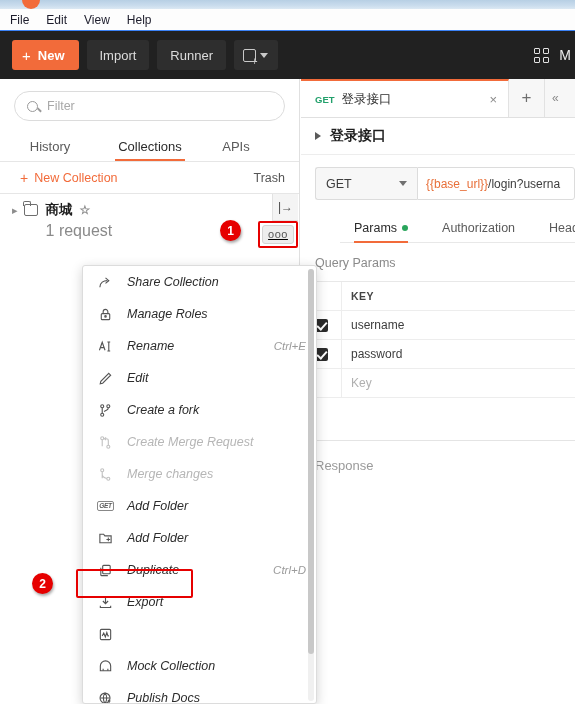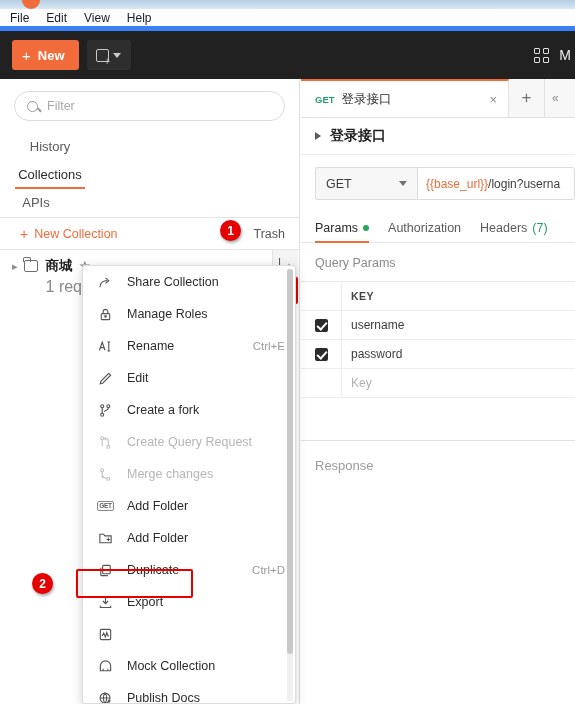--- a/index.html
+++ b/index.html
@@ -17,21 +17,21 @@
     background: linear-gradient(180deg, #b7cfe4 0%, #c9dced 60%, #dbe8f3 100%);
   }
   .desktop-logo {
     position: absolute; left: 22px; top: -9px; width: 18px; height: 18px;
     border-radius: 50%; background: #f26b3a;
   }
 
   
   .menubar {
     position: absolute; left: 0; top: 9px; width: 575px; height: 22px;
-    background: #fdfdfd; border-bottom: 5px solid #3b82f6;
+    background: #fdfdfd; border-bottom: 1px solid #3b82f6;
     display: flex; align-items: center; padding-left: 10px; gap: 17px;
   }
   .menubar .mi { font-size: 12px; color: #1c1c2b; line-height: 1; cursor: default; }
 
   
   .toolbar {
     position: absolute; left: 0; top: 31px; width: 575px; height: 48px;
     background: #212121; display: flex; align-items: center; padding-left: 12px; gap: 8px;
   }
   .btn-new {
@@ -66,21 +66,21 @@
   }
   .filter-wrap { padding: 12px 14px 8px 14px; }
   .filter-box {
     height: 30px; border: 1px solid #dcdcdc; border-radius: 16px;
     display: flex; align-items: center; padding: 0 12px; gap: 9px; background: #fff;
   }
   .mag { width: 11px; height: 11px; border: 1.5px solid #9a9a9a; border-radius: 50%; position: relative; flex: none; }
   .mag::after { content: ""; position: absolute; width: 5px; height: 1.5px; background: #9a9a9a; transform: rotate(45deg); right: -5px; bottom: 0px; }
   .filter-ph { font-size: 12.5px; color: #a8a8a8; }
 
-  .tabs-row { display: flex; padding: 4px 0 0 0; flex-direction: column; }
+  .tabs-row { display: flex; padding: 4px 0 0 0; }
   .sb-tab {
     font-size: 13px; color: #5a5a5a; padding: 6px 0 7px 0; cursor: pointer;
     position: relative; text-align: center;
   }
   .sb-tab.t1 { width: 100px; }
   .sb-tab.t2 { width: 100px; }
   .sb-tab.t3 { width: 72px; }
   .sb-tab.active { color: #2b2b2b; }
   .sb-tab.active::after {
     content: ""; position: absolute; left: 15px; right: 15px; bottom: 0; height: 2.5px; background: #f26b3a;
@@ -129,23 +129,23 @@
     position: absolute; width: 21px; height: 21px; border-radius: 50%;
     background: #e60000; color: #fff; font-size: 12px; font-weight: bold;
     display: flex; align-items: center; justify-content: center;
     box-shadow: 1px 2px 3px rgba(0,0,0,0.35); z-index: 40;
   }
   #badge-1 { left: 220px; top: 220px; }
   #badge-2 { left: 32px; top: 573px; }
 
   
   .ctxmenu {
-    position: absolute; left: 82px; top: 265px; width: 214px; height: 439px;
+    position: absolute; left: 82px; top: 265px; width: 235px; height: 439px;
     background: #ffffff; border: 1px solid #dcdcdc; border-radius: 3px;
-    box-shadow: 0 3px 12px rgba(0,0,0,0.18); z-index: 30; overflow: hidden;
+    box-shadow: 0 3px 12px rgba(0,0,0,0.18); z-index: 30; overflow: hidden; font-style: italic;
   }
   .ctx-item {
     height: 32px; display: flex; align-items: center; padding: 0 10px 0 14px;
     font-size: 12.5px; color: #2c2c2c; cursor: pointer; gap: 13px;
   }
   .ctx-item.disabled { color: #b6b6b6; cursor: default; }
   .ctx-ic { width: 17px; height: 17px; display: flex; align-items: center; justify-content: center; flex: none; color: #555; }
   .ctx-item.disabled .ctx-ic { color: #c2c2c2; }
   .ctx-ic svg { display: block; }
   .ctx-label { flex: 1; white-space: nowrap; }
@@ -197,21 +197,21 @@
   }
   .meth-sel .t { font-size: 12.5px; color: #3d3d3d; flex: 1; }
   .caret-g { width: 0; height: 0; border-left: 4px solid transparent; border-right: 4px solid transparent; border-top: 5px solid #707070; }
   .urlinput {
     flex: 1; height: 33px; border: 1px solid #dcdcdc; border-radius: 0 3px 3px 0;
     background: #fff; display: flex; align-items: center; padding: 0 8px;
     font-size: 12px; white-space: nowrap; overflow: hidden; color: #3d3d3d; cursor: text;
   }
   .var { color: #e8703a; }
 
-  .rtabs { display: flex; align-items: flex-end; height: 32px; margin-top: 11px; padding-left: 14px; border-bottom: 1px solid #e8e8e8; gap: 19px; }
+  .rtabs { display: flex; align-items: flex-end; height: 32px; margin-top: 11px; padding-left: 14px; border-bottom: 1px solid #e8e8e8; gap: 34px; margin-left: 39px; }
   .rtab { font-size: 12.5px; color: #5a5a5a; padding-bottom: 7px; position: relative; cursor: pointer; display: flex; align-items: center; gap: 5px; white-space: nowrap; }
   .rtab.active { color: #2b2b2b; }
   .rtab.active::after { content: ""; position: absolute; left: 0; right: 0; bottom: -1px; height: 2.5px; background: #f26b3a; }
   .dot-g { width: 6px; height: 6px; border-radius: 50%; background: #2aa55c; }
   .cnt { color: #22a06b; }
 
   .qp-title { font-size: 12.5px; color: #8a8a8a; padding: 13px 0 11px 14px; }
   .tbl { border-top: 1px solid #e8e8e8; }
   .trow { display: flex; height: 29px; border-bottom: 1px solid #ededed; }
   .tcell-chk { width: 41px; border-right: 1px solid #ededed; display: flex; align-items: center; justify-content: center; }
@@ -240,20 +240,26 @@
     <span class="mi">Edit</span>
     <span class="mi">View</span>
     <span class="mi">Help</span>
   </div>
 
   <div class="toolbar">
     <div class="btn-new">
       <span class="plus">+</span>
       <span>New</span>
     </div>
+    <div class="btn-dark">
+      <span>Import</span>
+    </div>
+    <div class="btn-dark">
+      <span>Runner</span>
+    </div>
     <div class="btn-icon">
       <span class="sq-new"></span>
       <span class="caret-d"></span>
     </div>
     <div class="tb-right">
       <span class="grid-icon">
           <i></i>
           <i></i>
           <i></i>
           <i></i>
@@ -365,21 +371,21 @@
 
     <div class="ctx-item disabled">
       <span class="ctx-ic">
         <svg width="15" height="15" viewBox="0 0 16 16" fill="none" stroke="currentColor" stroke-width="1.2">
           <circle cx="4.5" cy="3.5" r="1.6"></circle>
             <circle cx="11" cy="12.5" r="1.6"></circle>
           <path d="M4.5 5.1v7M11 10.9V6c0-1.2-1-2-2-2H7.2"></path>
             <path d="M8.6 2.6L7 4l1.6 1.4"></path>
         </svg>
       </span>
-      <span class="ctx-label">Create Query Request</span>
+      <span class="ctx-label">Create Merge Request</span>
     </div>
 
     <div class="ctx-item disabled">
       <span class="ctx-ic">
         <svg width="15" height="15" viewBox="0 0 16 16" fill="none" stroke="currentColor" stroke-width="1.2">
           <circle cx="4.5" cy="3.5" r="1.6"></circle>
             <circle cx="11" cy="12.5" r="1.6"></circle>
           <path d="M4.5 5.1v7M4.5 8c0 2 1.5 3.3 4.9 4.3"></path>
         </svg>
       </span>

